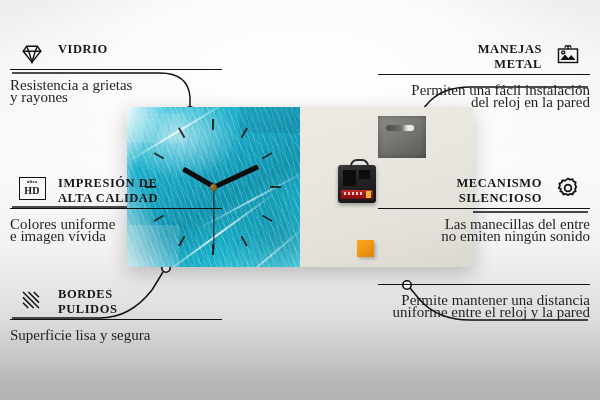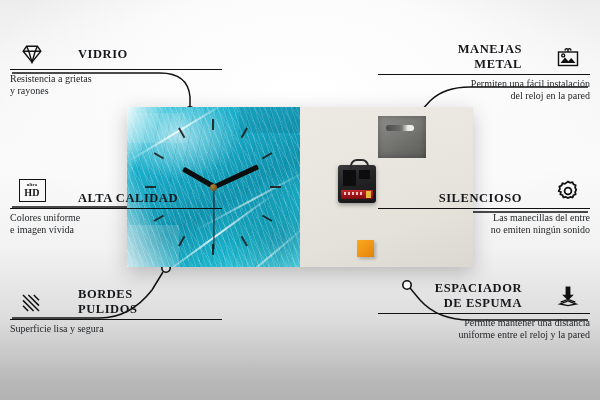--- a/index.html
+++ b/index.html
@@ -62,26 +62,26 @@
   .battery-txt{position:absolute;left:3px;top:2px;width:20px;height:3px;
     background:repeating-linear-gradient(90deg,rgba(255,255,255,.75) 0 2px,rgba(255,255,255,0) 2px 4px);}
   .foam{position:absolute;left:57px;top:133px;width:17px;height:17px;
     background:linear-gradient(140deg,#f8a91c 0%,#f09415 55%,#df8209 100%);
     box-shadow:2px 2px 3px rgba(0,0,0,.22);}
 
   
   .callout{position:absolute;width:212px;}
   .co-left{left:10px;text-align:left;}
   .co-right{right:10px;text-align:right;}
-  .head{display:flex;align-items:center;gap:24px;}
+  .head{display:flex;gap:4px;}
   .co-right .head{flex-direction:row-reverse;}
   .titles{font-weight:bold;font-size:12.5px;letter-spacing:.55px;color:#15171a;
     line-height:14.5px;text-transform:uppercase;}
   .rule{height:1px;background:#111;margin-top:3px;width:100%;}
-  .sub{font-size:10px;line-height:11.6px;color:#1e2023;margin-top:3px;}
+  .sub{font-size:15px;line-height:11.6px;color:#1e2023;margin-top:10px;}
   .ico{flex:0 0 auto;width:44px;height:24px;display:flex;align-items:center;justify-content:center;}
   .ico svg{display:block;}
 
   .hdbox{width:25px;height:21px;border:1.6px solid #111;display:flex;flex-direction:column;
     align-items:center;justify-content:center;line-height:1;}
   .hdbox .u{font-size:4.6px;font-weight:bold;letter-spacing:.2px;color:#111;}
   .hdbox .h{font-size:10px;font-weight:bold;letter-spacing:.3px;color:#111;margin-top:.5px;}
 
   .leaders{position:absolute;inset:0;pointer-events:none;}
 </style>
@@ -182,21 +182,21 @@
 
   <div class="callout co-left" style="top:176px;">
     <div class="head">
       <span class="ico">
         <span class="hdbox">
           <span class="u">ultra</span>
           <span class="h">HD</span>
         </span>
       </span>
       <span class="titles">
-        <br>
+        <span>IMPRESIÓN DE</span><br>
         <span>ALTA CALIDAD</span>
       </span>
     </div>
     <div class="rule"></div>
     <div class="sub">
       <span>Colores uniforme</span><br>
       <span>e imagen vívida</span>
     </div>
   </div>
 
@@ -248,47 +248,32 @@
     <div class="head">
       <span class="ico">
         <svg width="24" height="24" viewBox="0 0 24 24">
             <g fill="none" stroke="#111" stroke-width="1.8">
           <path d="M12 2.6l2.2 1.1 2.3-.5 1 2.1 2.1 1-.5 2.3 1.1 2.2-1.1 2.2.5 2.3-2.1 1-1 2.1-2.3-.5-2.2 1.1-2.2-1.1-2.3.5-1-2.1-2.1-1 .5-2.3L2.8 12l1.1-2.2-.5-2.3 2.1-1 1-2.1 2.3.5z"></path>
           <circle cx="12" cy="12" r="3.4"></circle>
         </g>
           </svg>
       </span>
       <span class="titles">
-        <br>
+        <span>MECANISMO</span><br>
         <span>SILENCIOSO</span>
       </span>
     </div>
     <div class="rule"></div>
     <div class="sub">
       <span>Las manecillas del entre</span><br>
       <span>no emiten ningún sonido</span>
     </div>
   </div>
 
   <div class="callout co-right" style="top:281px;">
-    <div class="head">
-      <span class="ico">
-        <svg width="24" height="24" viewBox="0 0 24 24">
-            <g fill="none" stroke="#111" stroke-width="1.4">
-          <path d="M9.6 2.5h4.8v8.2h3.4L12 16.4 6.2 10.7h3.4z" fill="#111" stroke="none"></path>
-          <path d="M12 16.9l8 3.1-8 1.6-8-1.6z"></path>
-          <path d="M4.6 18.2L12 15.4l7.4 2.8"></path>
-        </g>
-          </svg>
-      </span>
-      <span class="titles">
-        <span>ESPACIADOR</span><br>
-        <span>DE ESPUMA</span>
-      </span>
-    </div>
     <div class="rule"></div>
     <div class="sub">
       <span>Permite mantener una distancia</span><br>
       <span>uniforme entre el reloj y la pared</span>
     </div>
   </div>
 
 </div>
 
 </body></html>

